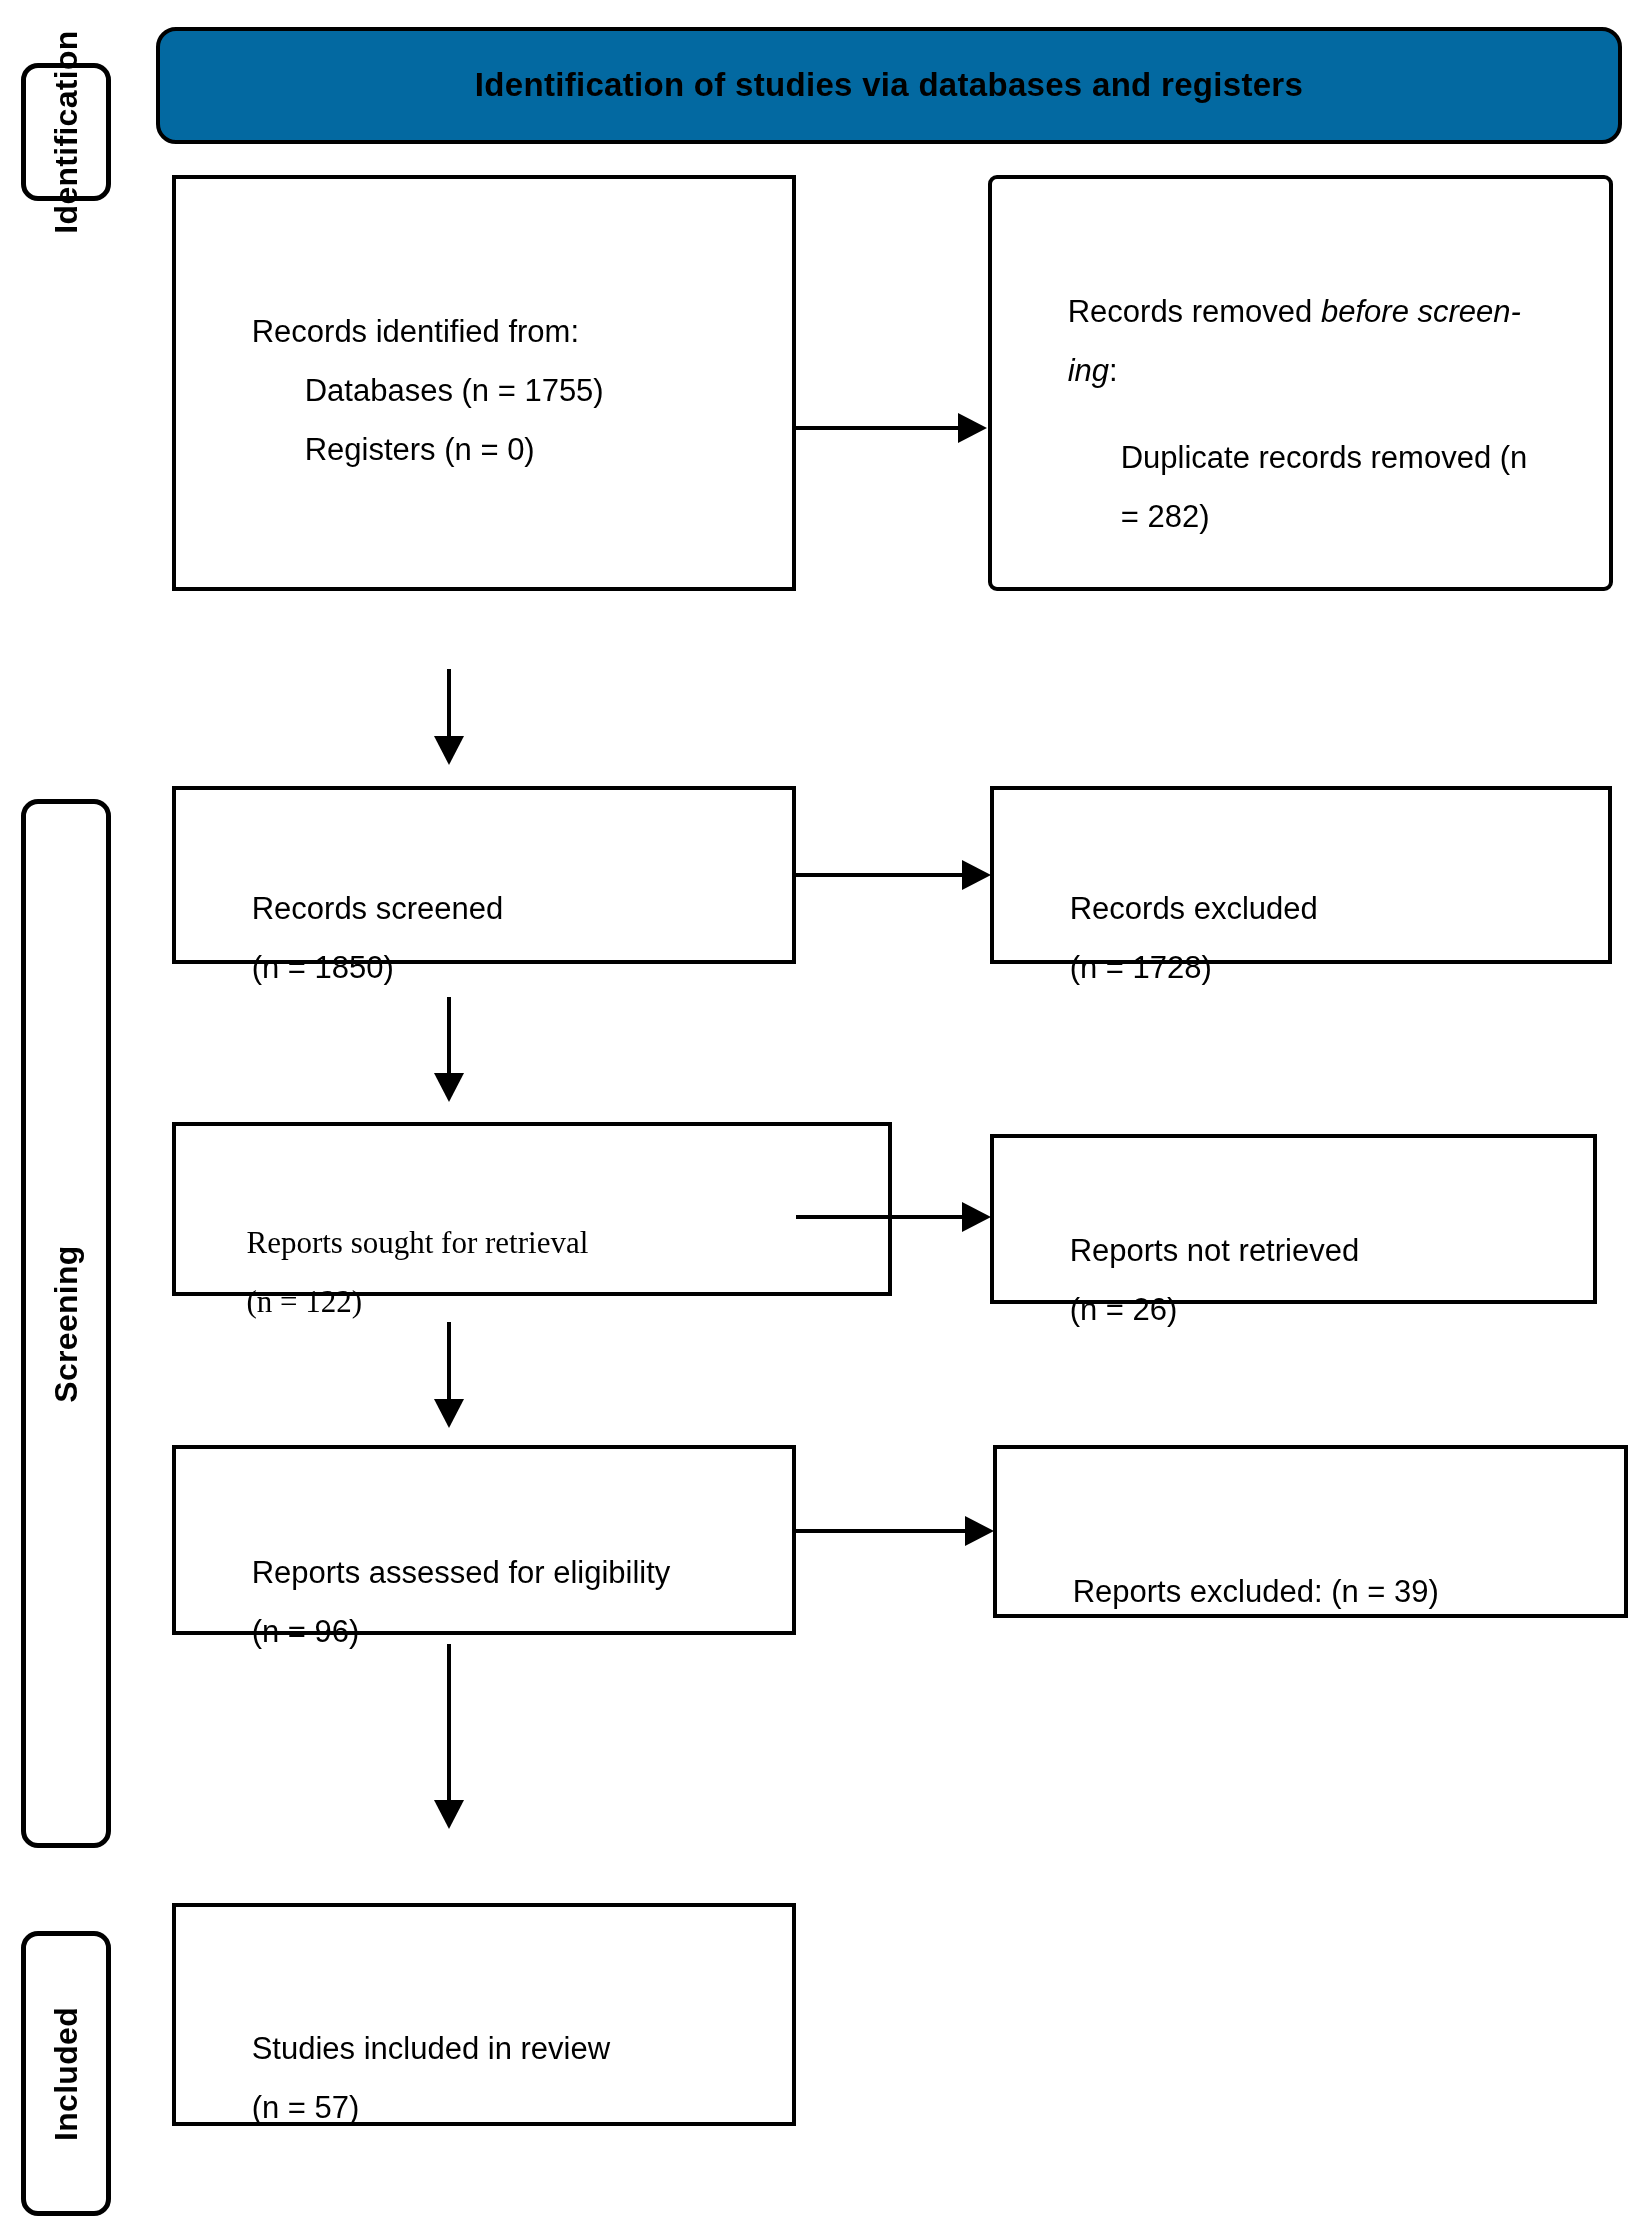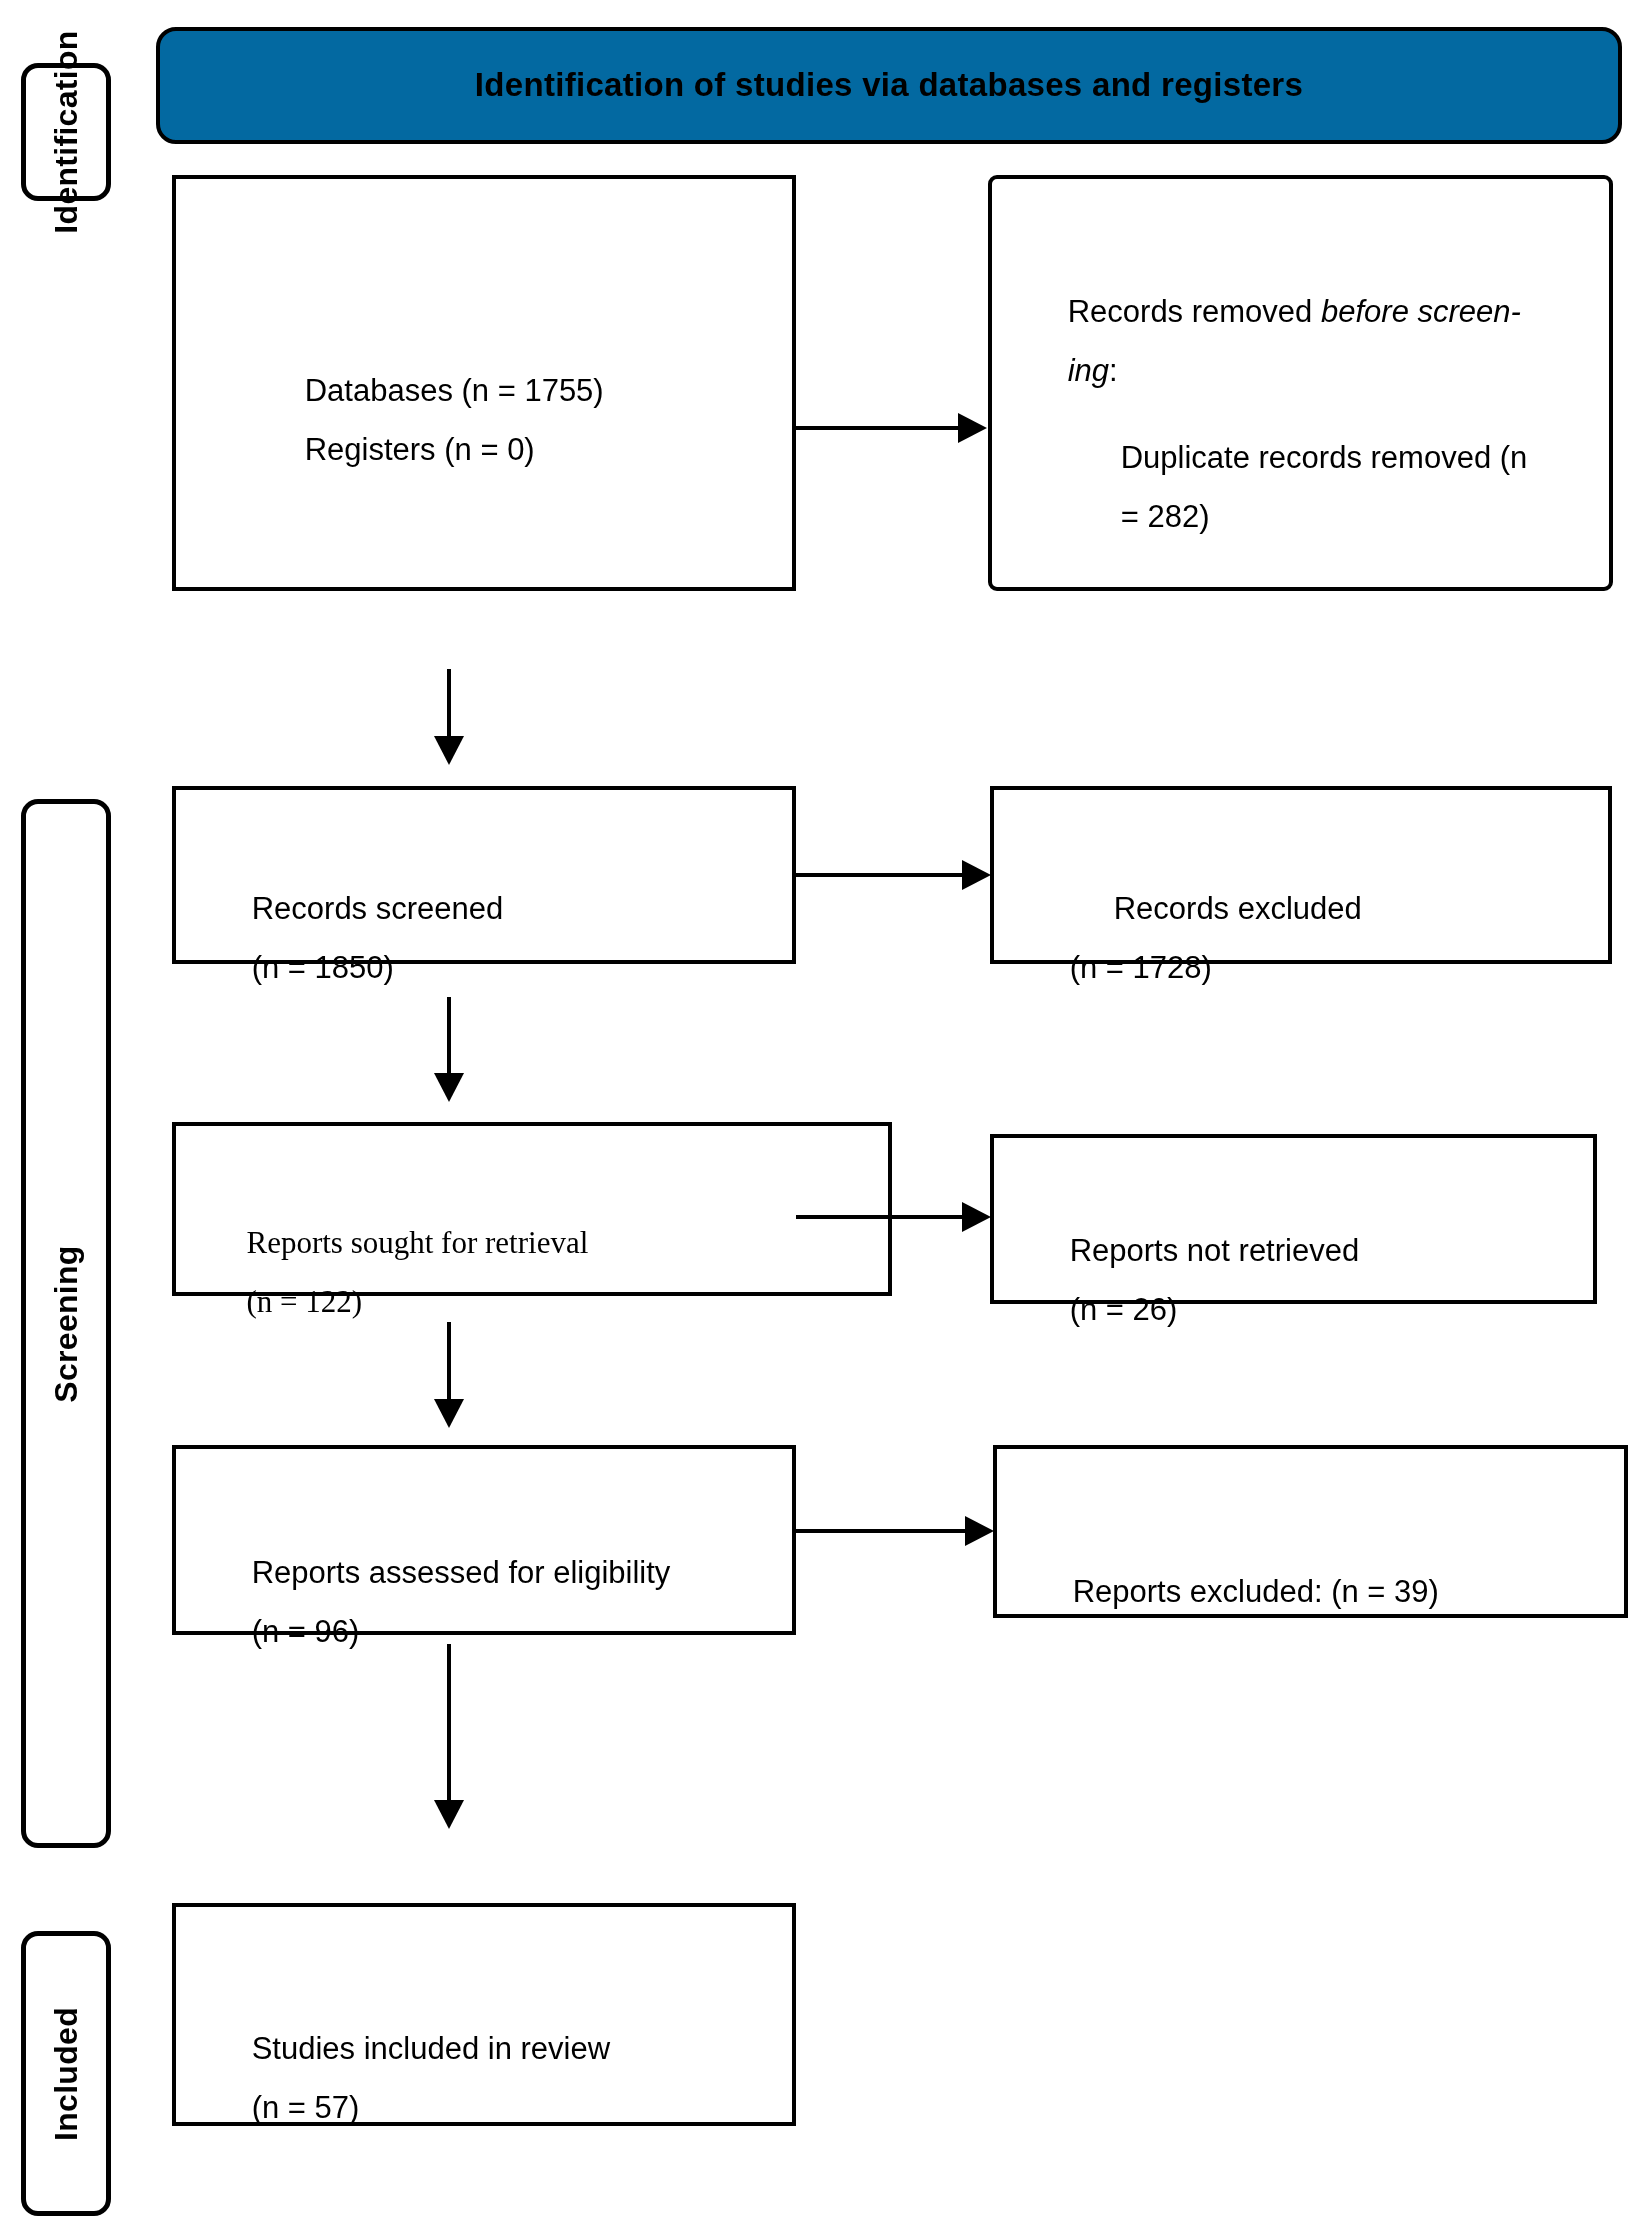--- a/index.html
+++ b/index.html
@@ -96,20 +96,23 @@
 
   <div class="stage-pill" style="top:799px;height:1049px;">
     <div class="stage-label">Screening</div>
   </div>
 
   <div class="stage-pill" style="top:1931px;height:285px;">
     <div class="stage-label">Included</div>
   </div>
 
   <div class="box" style="left:172px;top:175px;width:624px;height:416px;">
+    <div class="boxtext" style="top:64px;padding-left:24px;">
+      <span>Records identified from:</span>
+    </div>
     <div class="boxtext" style="top:123px;padding-left:24px;">
       <span class="indent"></span><span>Databases (n = 1755)</span>
     </div>
     <div class="boxtext" style="top:182px;padding-left:24px;">
       <span class="indent"></span><span>Registers (n = 0)</span>
     </div>
   </div>
 
   <div class="arrow-h" style="left:796px;top:413px;width:191px;">
     <div class="stem" style="width:165px;"></div>
@@ -144,21 +147,21 @@
       <span>(n = 1850)</span>
     </div>
   </div>
 
   <div class="arrow-h" style="left:796px;top:860px;width:195px;">
     <div class="stem" style="width:169px;"></div>
     <div class="head"></div>
   </div>
 
   <div class="box" style="left:990px;top:786px;width:622px;height:178px;">
-    <div class="boxtext" style="top:30px;padding-left:24px;margin-left:44px;">
+    <div class="boxtext" style="top:30px;padding-left:24px;">
       <span>Records excluded</span>
     </div>
     <div class="boxtext" style="top:89px;padding-left:24px;">
       <span>(n = 1728)</span>
     </div>
   </div>
 
   <div class="arrow-v" style="left:434px;top:997px;height:105px;">
     <div class="stem" style="height:79px;"></div>
     <div class="head"></div>

